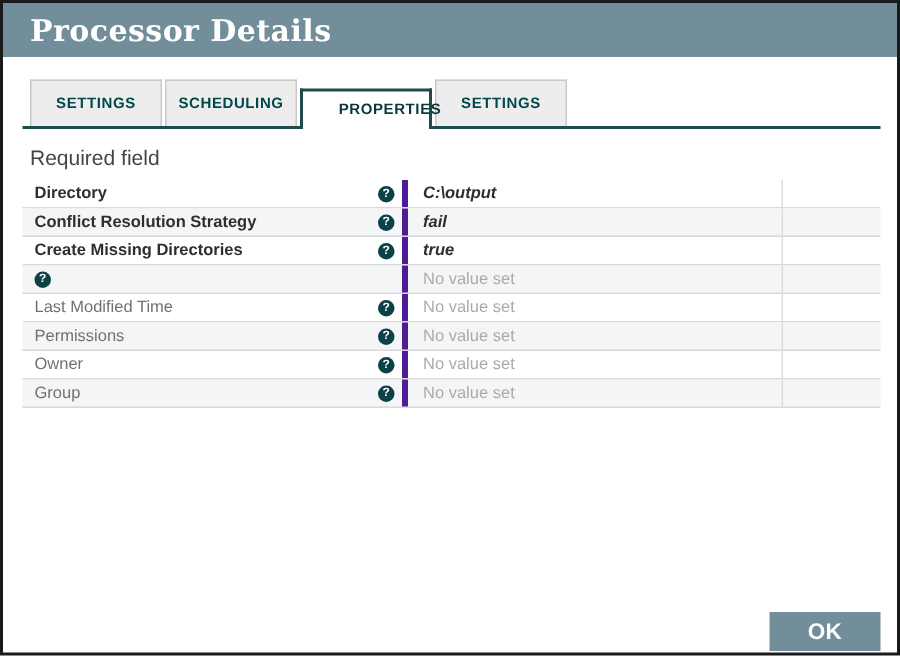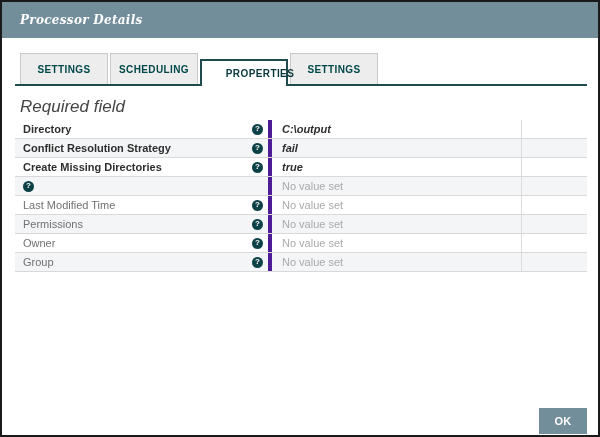--- a/index.html
+++ b/index.html
@@ -18,22 +18,22 @@
   }
   
   .titlebar {
     height: 36px;
     background: #728E9B;
     display: flex; align-items: center;
     padding-left: 18px;
   }
   .titlebar .title {
     font-family: "DejaVu Serif", serif;
-    font-size: 12px; font-weight: bold;
-    color: #ffffff; letter-spacing: 0.3px; font-style: italic;
+    font-size: 20px; font-weight: bold;
+    color: #ffffff; letter-spacing: 0.3px;
   }
   
   .tabs {
     position: absolute; left: 13px; top: 57px;
     width: 572px; height: 27px;
     display: flex; align-items: flex-end;
     border-bottom: 2px solid #1f4b4e;
   }
   .tab {
     width: 88px; height: 31px;
@@ -51,21 +51,21 @@
     margin-bottom: -2px;
     background: #ffffff;
     border: 2px solid #1f4b4e; border-bottom: none;
     z-index: 2;
     color: #09393c;
     padding-left: 32px;
   }
   
   .required-note {
     position: absolute; left: 18px; top: 95px;
-    font-size: 17px; color: #454545; font-style: italic;
+    font-size: 14px; color: #454545;
   }
   
   .ptable {
     position: absolute; left: 13px; top: 118px;
     width: 572px;
     font-size: 11px;
   }
   .thead {
     height: 21px;
     background: #728E9B;
@@ -104,23 +104,23 @@
     background: #0c4247;
     color: #ffffff;
     font-size: 8px; font-weight: bold;
     display: flex; align-items: center; justify-content: center;
     line-height: 1;
     cursor: pointer;
   }
   
   .ok-button {
     position: absolute; right: 11px; bottom: 1px;
-    width: 48px; height: 26px;
+    width: 74px; height: 26px;
     background: #728E9B;
-    color: #ffffff; font-weight: bold; font-size: 11px;
+    color: #ffffff; font-weight: bold; font-size: 15px;
     letter-spacing: 0.3px;
     border: none;
     display: flex; align-items: center; justify-content: center;
     cursor: pointer;
     font-family: "Liberation Sans", sans-serif;
   }
 </style>
 </head>
 <body>
 

